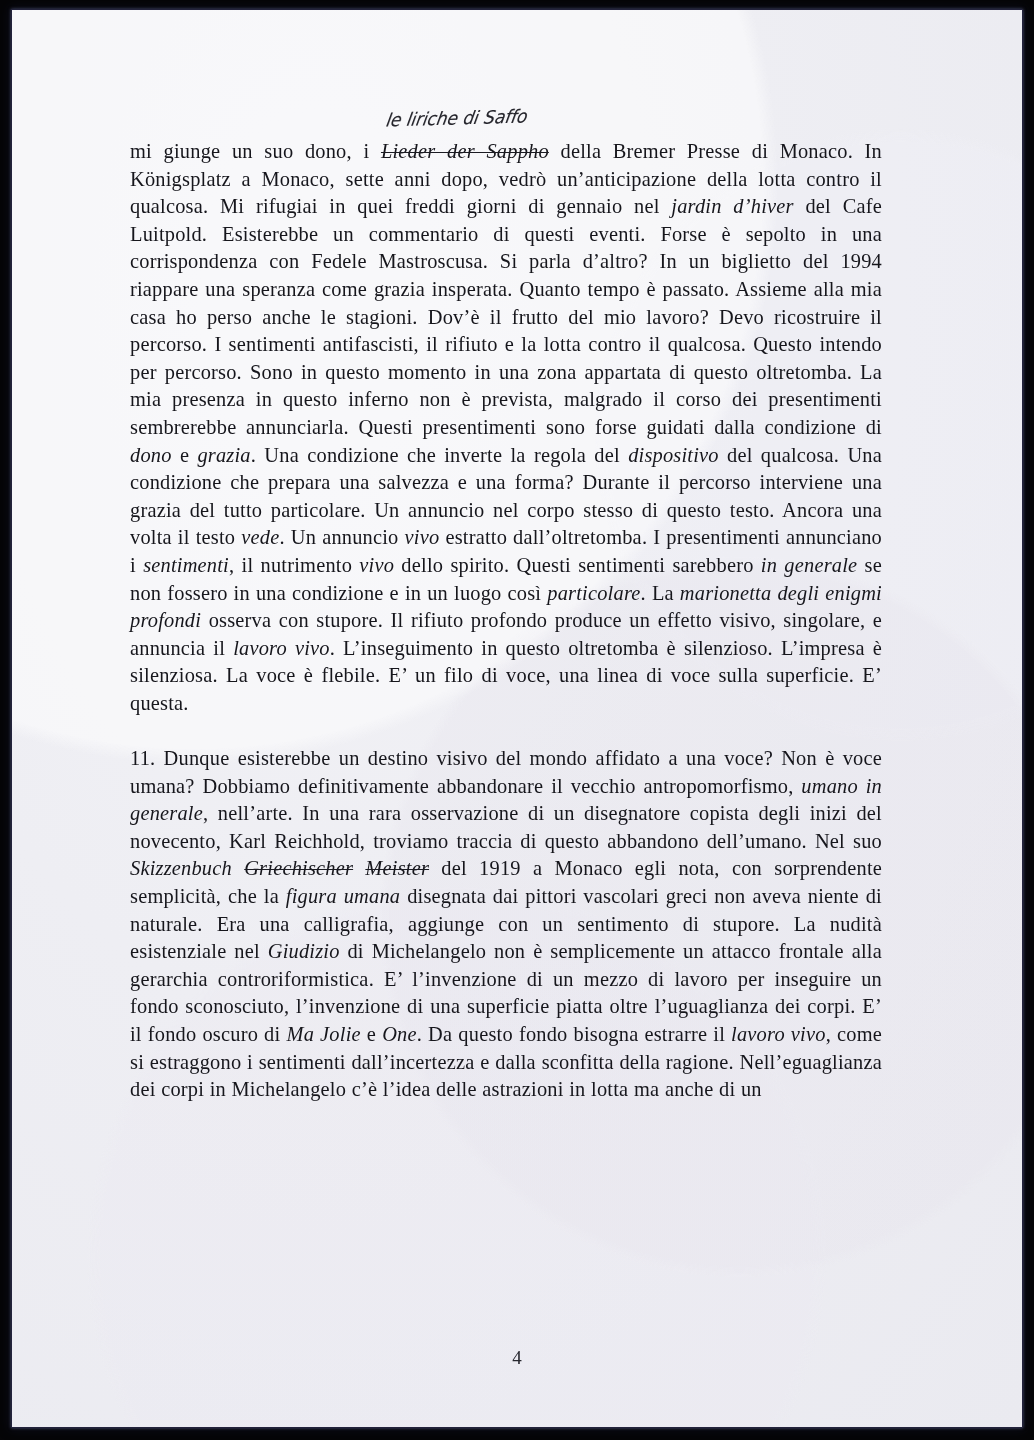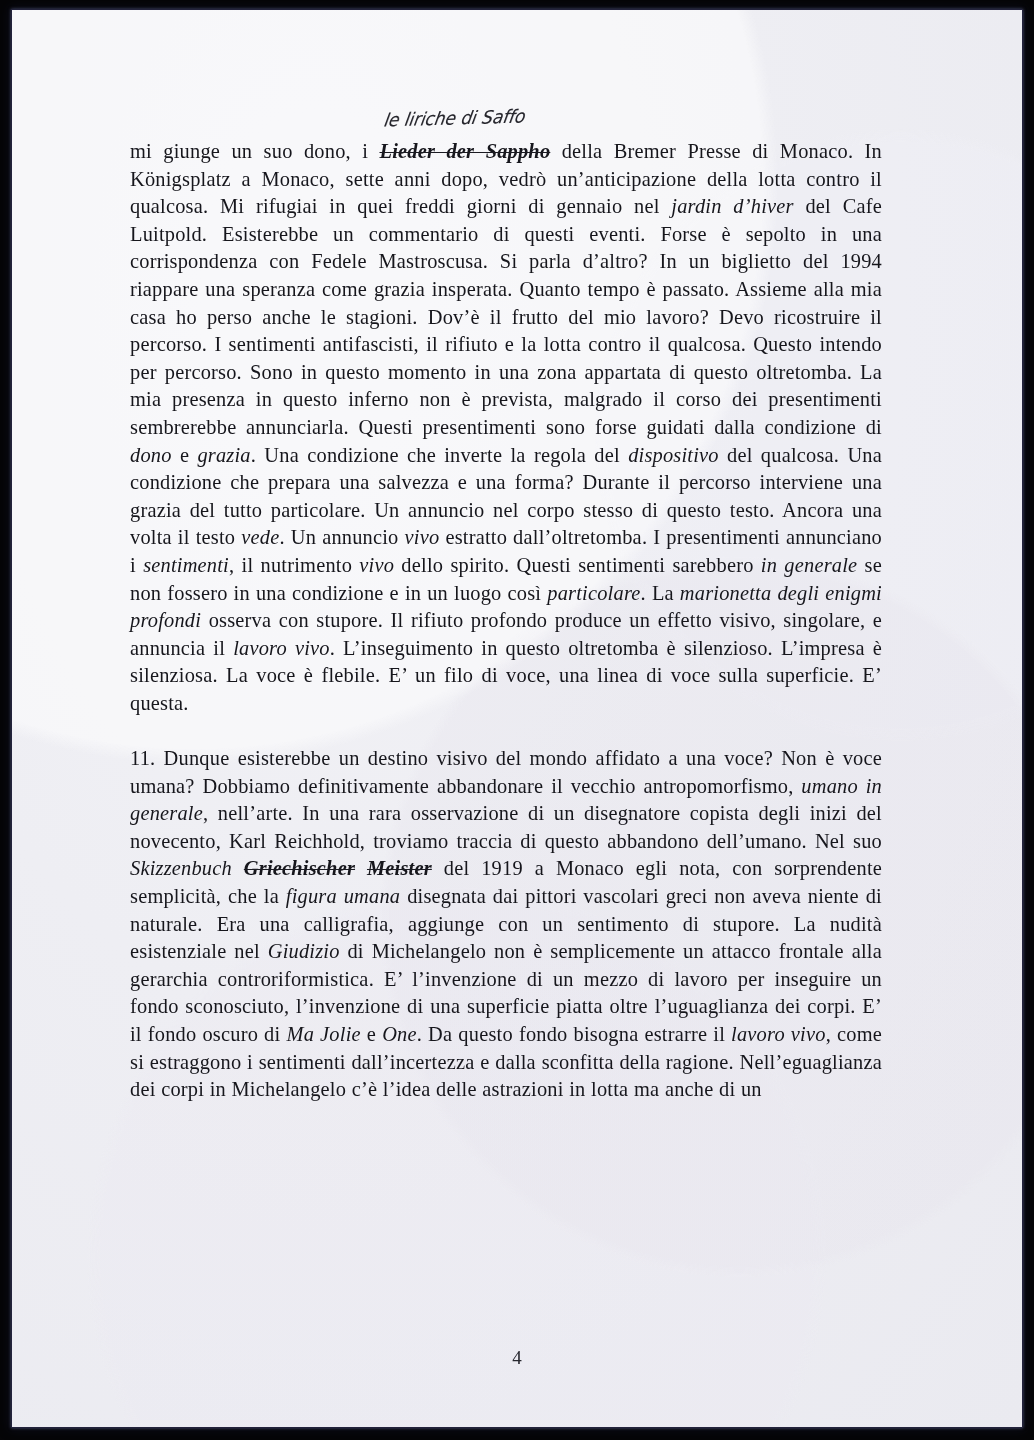--- a/index.html
+++ b/index.html
@@ -82,21 +82,20 @@
     font-style: italic;
   }
 
   
   .struck {
     position: relative;
     font-style: italic;
     text-decoration: line-through;
     text-decoration-thickness: 1.3px;
     text-decoration-color: #1b1b22;
-    font-weight: bold;
   }
 
   
   .handwriting-wrap {
     position: relative;
     display: inline;
   }
 
   .handwriting {
     position: absolute;

